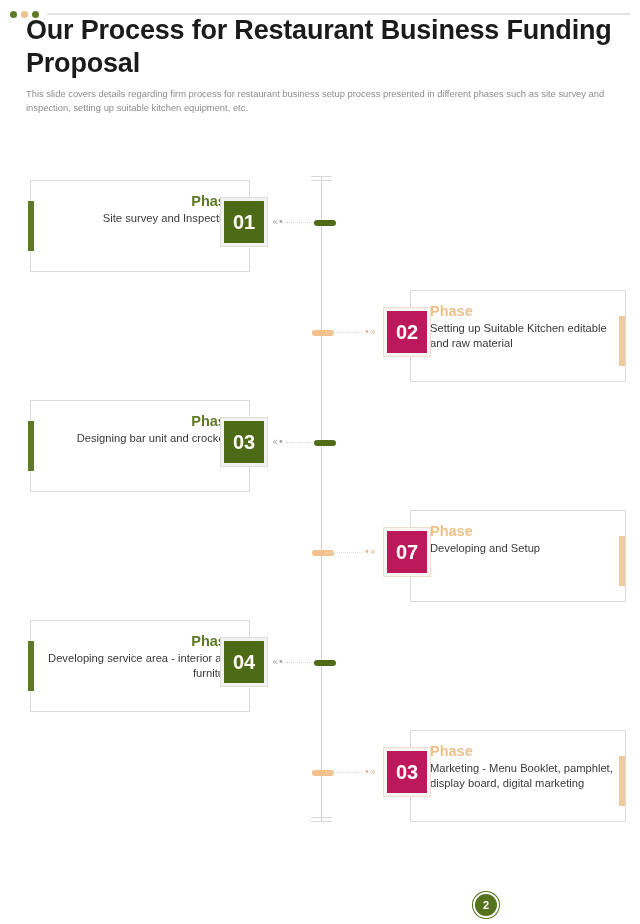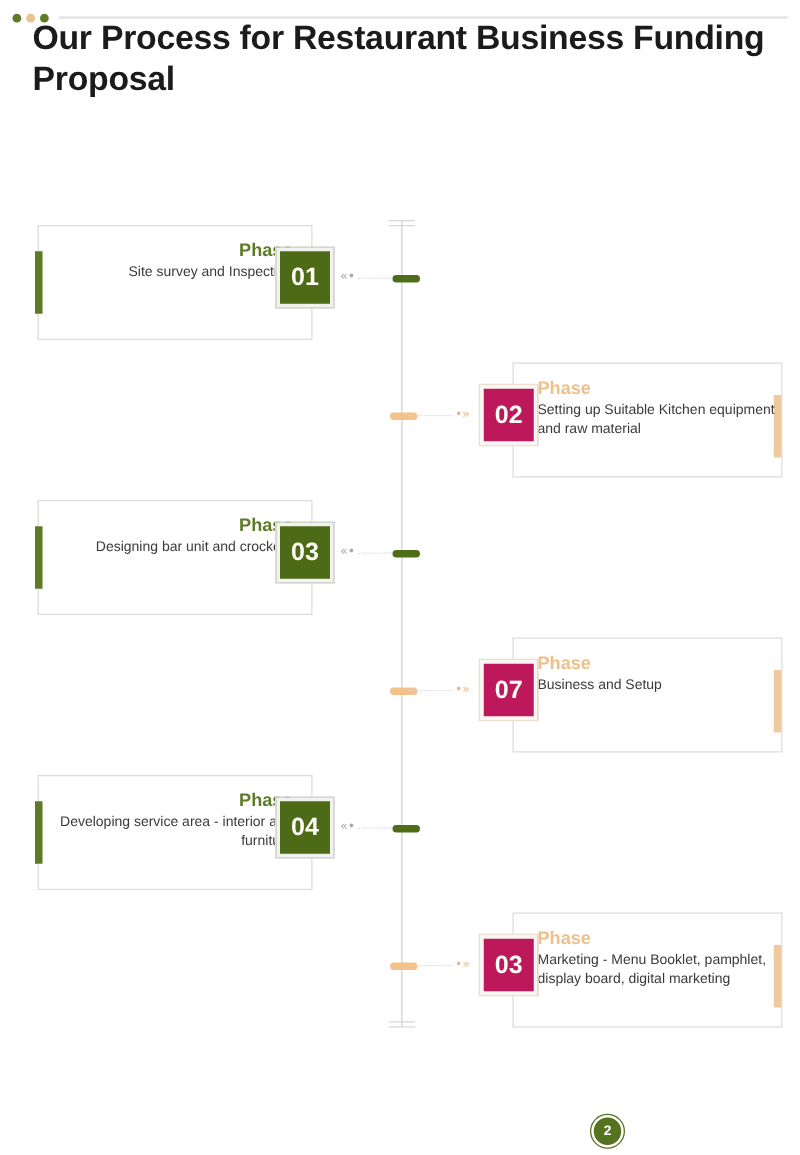--- a/index.html
+++ b/index.html
@@ -215,20 +215,21 @@
 
   <div class="topbar">
     <span class="dot dot-1"></span>
     <span class="dot dot-2"></span>
     <span class="dot dot-3"></span>
     <span class="toprule"></span>
   </div>
 
   <div class="header">
     <div class="title">Our Process for Restaurant Business Funding Proposal</div>
+    <div class="subtitle">This slide covers details regarding firm process for restaurant business setup process presented in different phases such as site survey and inspection, setting up suitable kitchen equipment, etc.</div>
   </div>
 
   <div class="timeline">
     <span class="tl-cap t1"></span>
     <span class="tl-cap t2"></span>
     <span class="tl-cap b1"></span>
     <span class="tl-cap b2"></span>
   </div>
 
   <div class="row row-left r1 phase-left">
@@ -245,21 +246,21 @@
       <span class="pill pill-green"></span>
     </div>
   </div>
 
   <div class="row row-right r2 phase-right">
     <div class="card card-right">
       <div class="accent accent-right"></div>
     </div>
     <div class="txtblock txt-right">
       <div class="phase-label">Phase</div>
-      <div class="phase-desc">Setting up Suitable Kitchen equipment and raw material</div>
+      <div class="phase-desc">Setting up Suitable Kitchen editable and raw material</div>
     </div>
     <div class="tile tile-right">02</div>
     <div class="conn conn-right">
       <span class="pill pill-orange"></span>
       <span class="conn-line"></span>
       <span class="chev chev-right">•»</span>
     </div>
   </div>
 
   <div class="row row-left r3 phase-left">
@@ -276,21 +277,21 @@
       <span class="pill pill-green"></span>
     </div>
   </div>
 
   <div class="row row-right r4 phase-right">
     <div class="card card-right">
       <div class="accent accent-right"></div>
     </div>
     <div class="txtblock txt-right">
       <div class="phase-label">Phase</div>
-      <div class="phase-desc">Business and Setup</div>
+      <div class="phase-desc">Developing and Setup</div>
     </div>
     <div class="tile tile-right">07</div>
     <div class="conn conn-right">
       <span class="pill pill-orange"></span>
       <span class="conn-line"></span>
       <span class="chev chev-right">•»</span>
     </div>
   </div>
 
   <div class="row row-left r5 phase-left">

